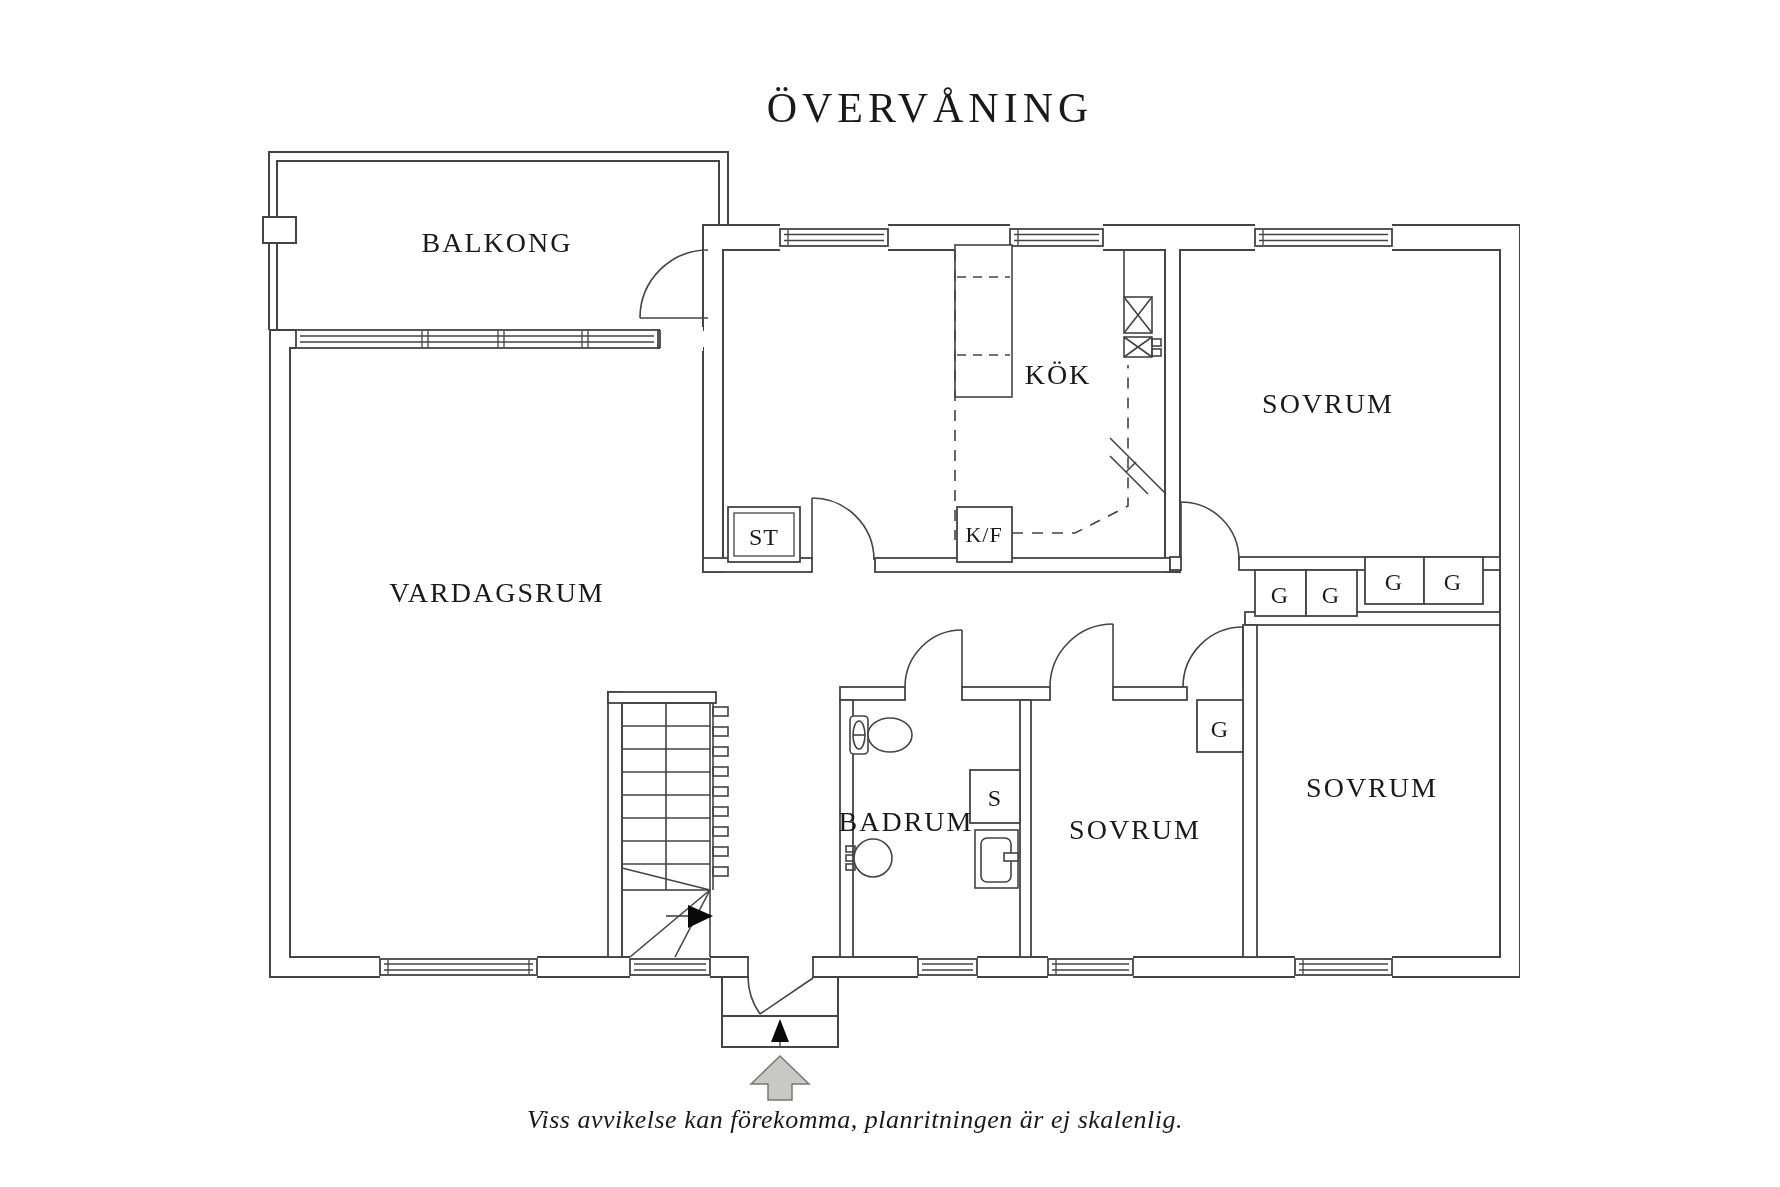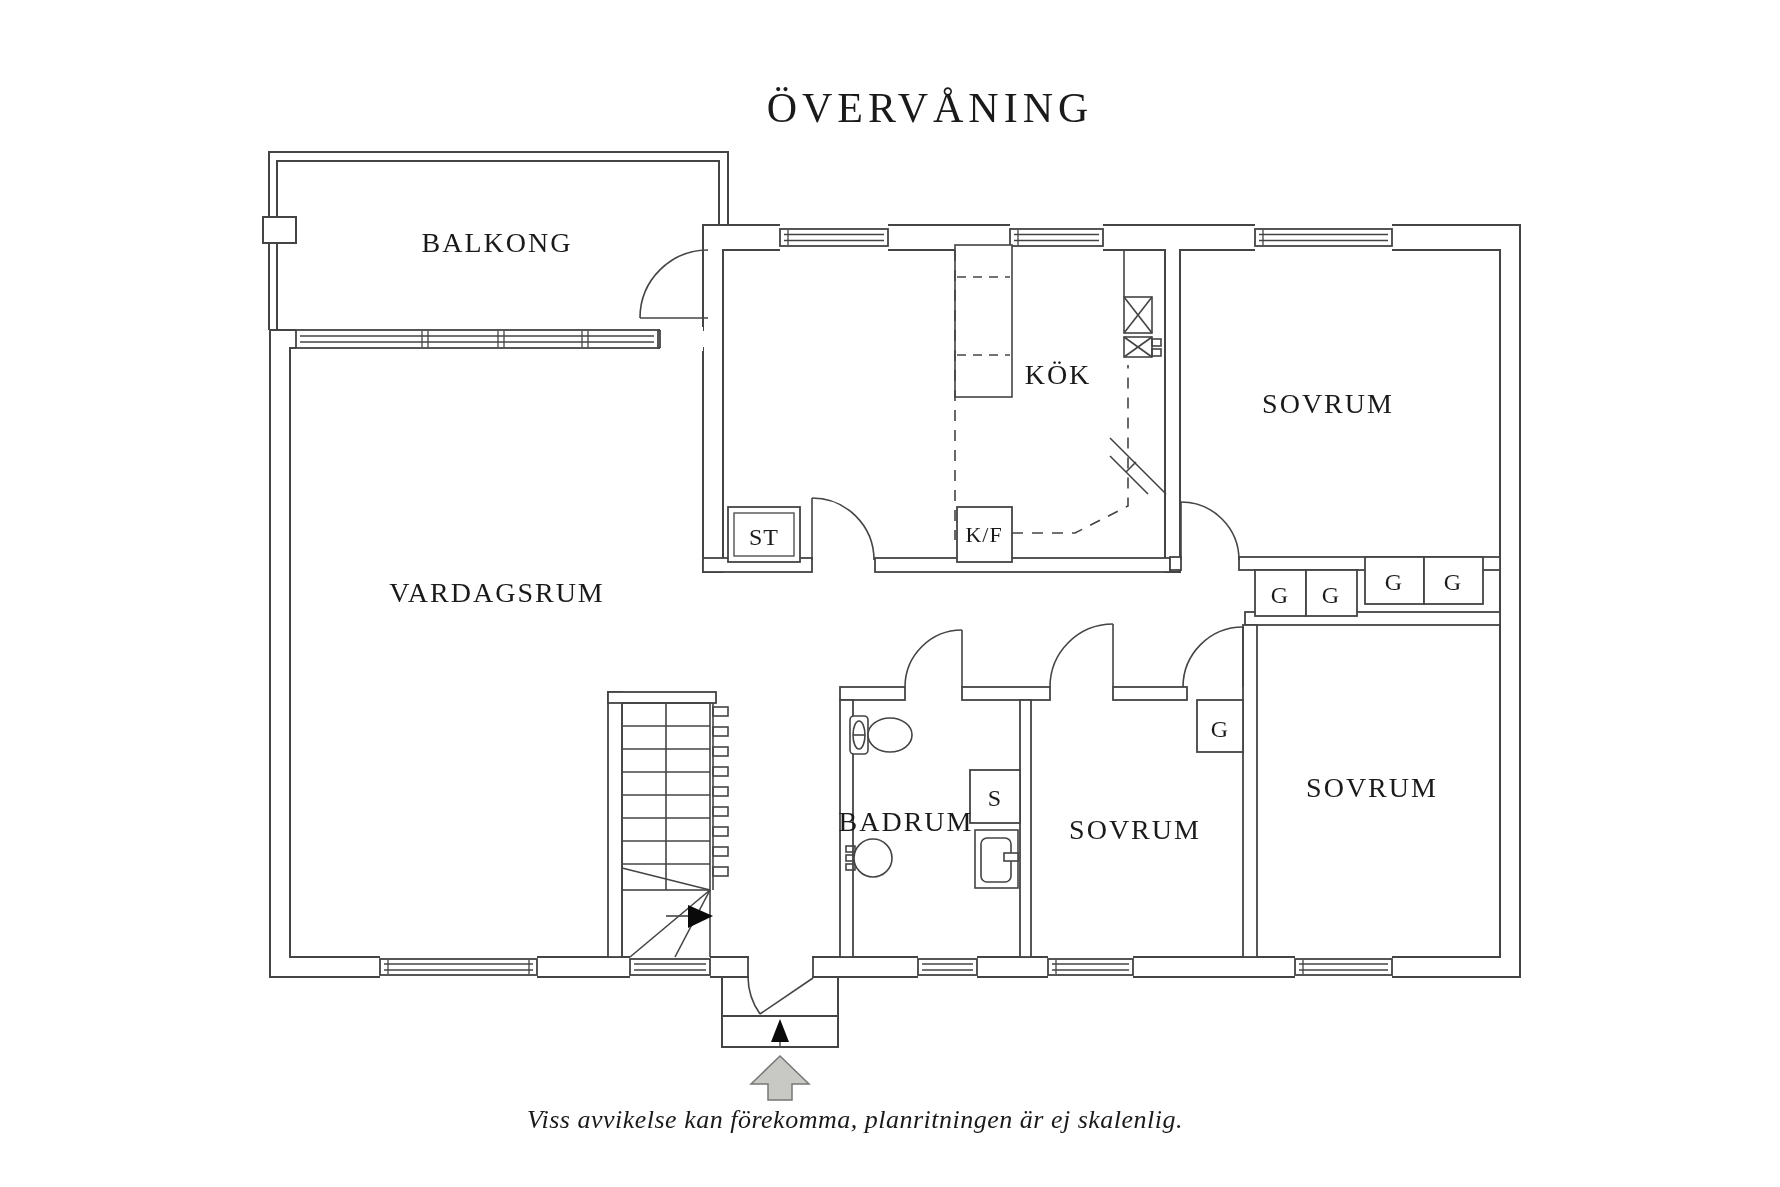--- a/index.html
+++ b/index.html
@@ -1,16 +1,16 @@
 <!DOCTYPE html>
 <html><head>
 <meta charset="utf-8">
 <style>
   html,body{margin:0;padding:0;background:#ffffff;}
-  .page{position:relative;width:1780px;height:1187px;background:#fff;overflow:hidden;}
+  .page{position:relative;width:1520px;height:1187px;background:#fff;overflow:hidden;}
   svg{display:block;}
   text{font-family:"Liberation Serif","DejaVu Serif",serif;fill:#1a1a1a;}
   .room-label{font-size:28px;letter-spacing:2px;}
   .small-label{font-size:24px;letter-spacing:1px;}
   .title-label{font-size:42px;letter-spacing:5px;}
   .caption-label{font-size:26px;font-style:italic;letter-spacing:0.5px;}
 </style>
 </head>
 <body>
 

